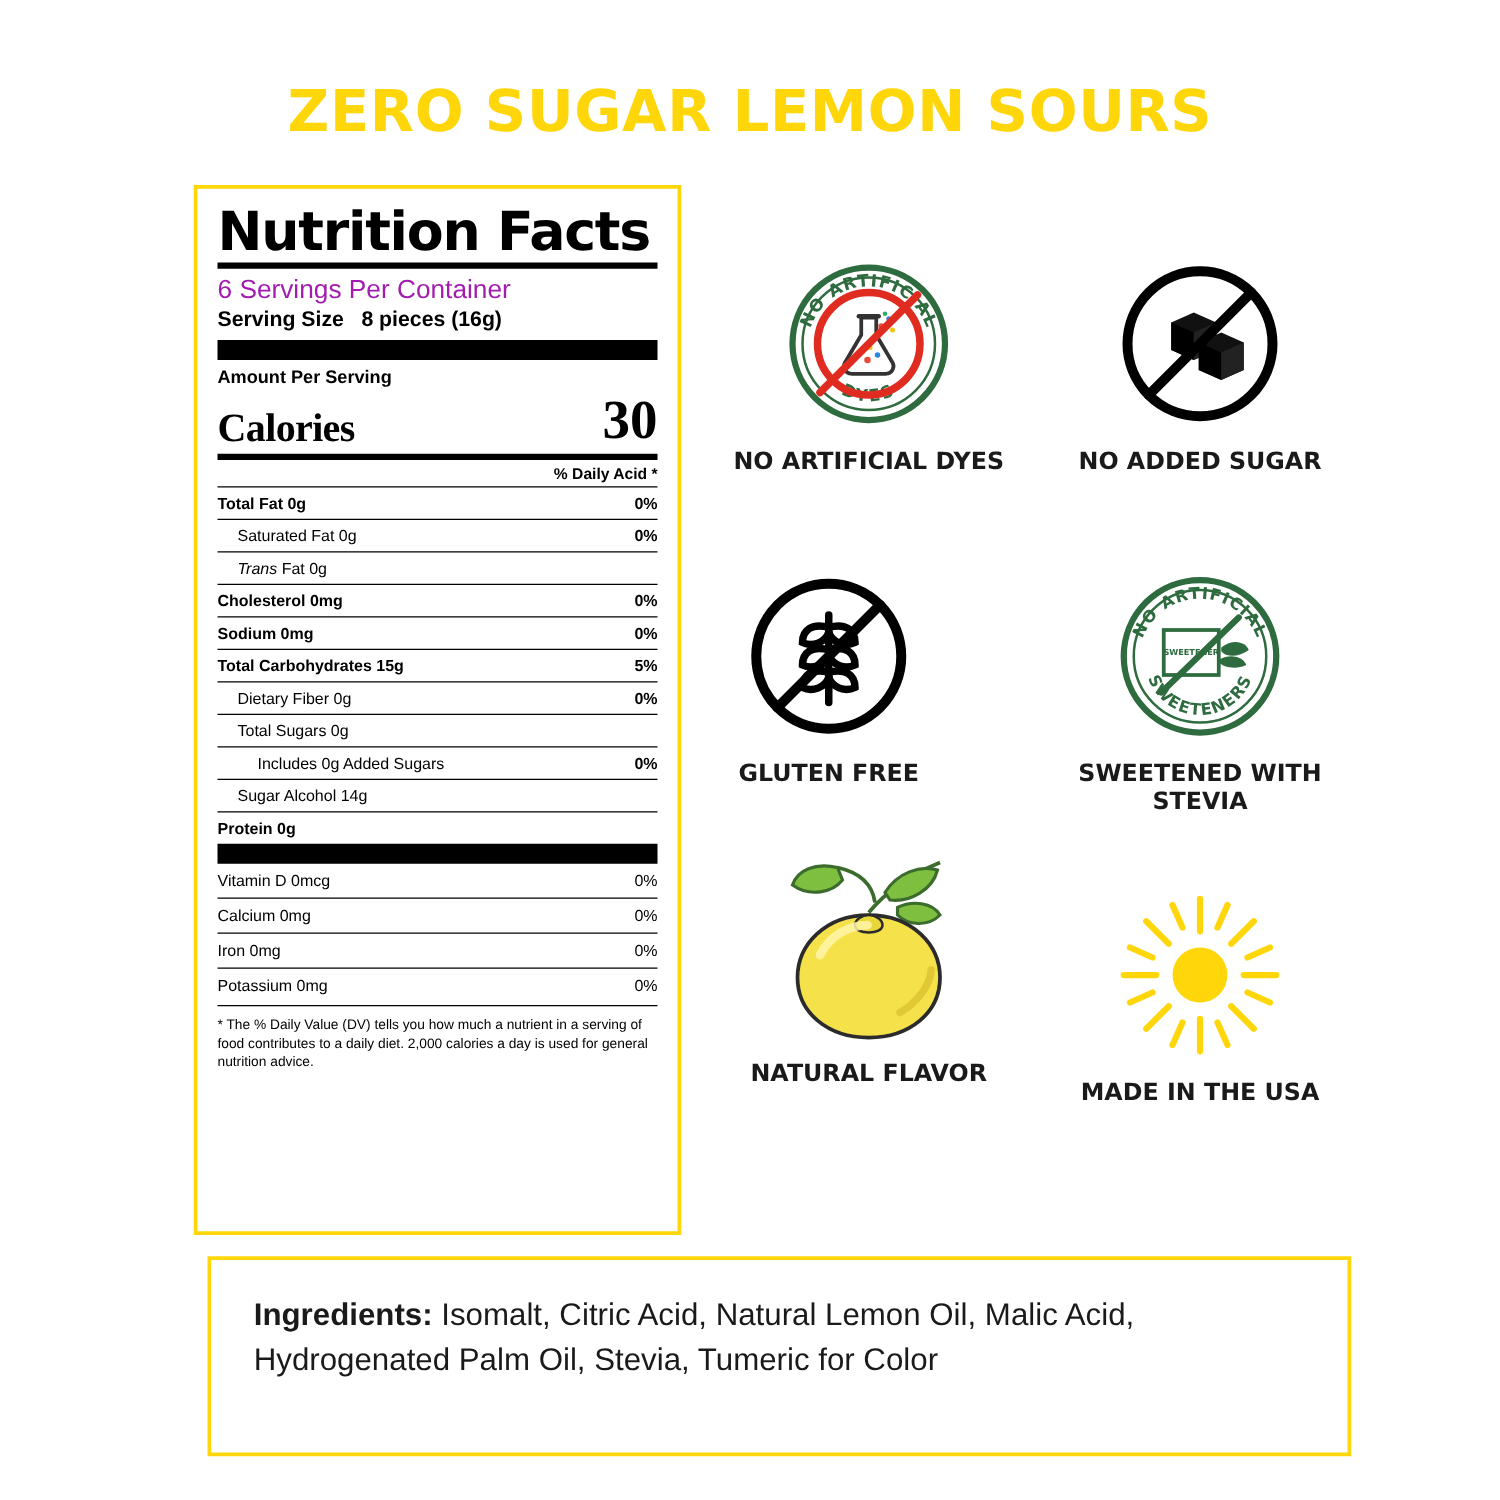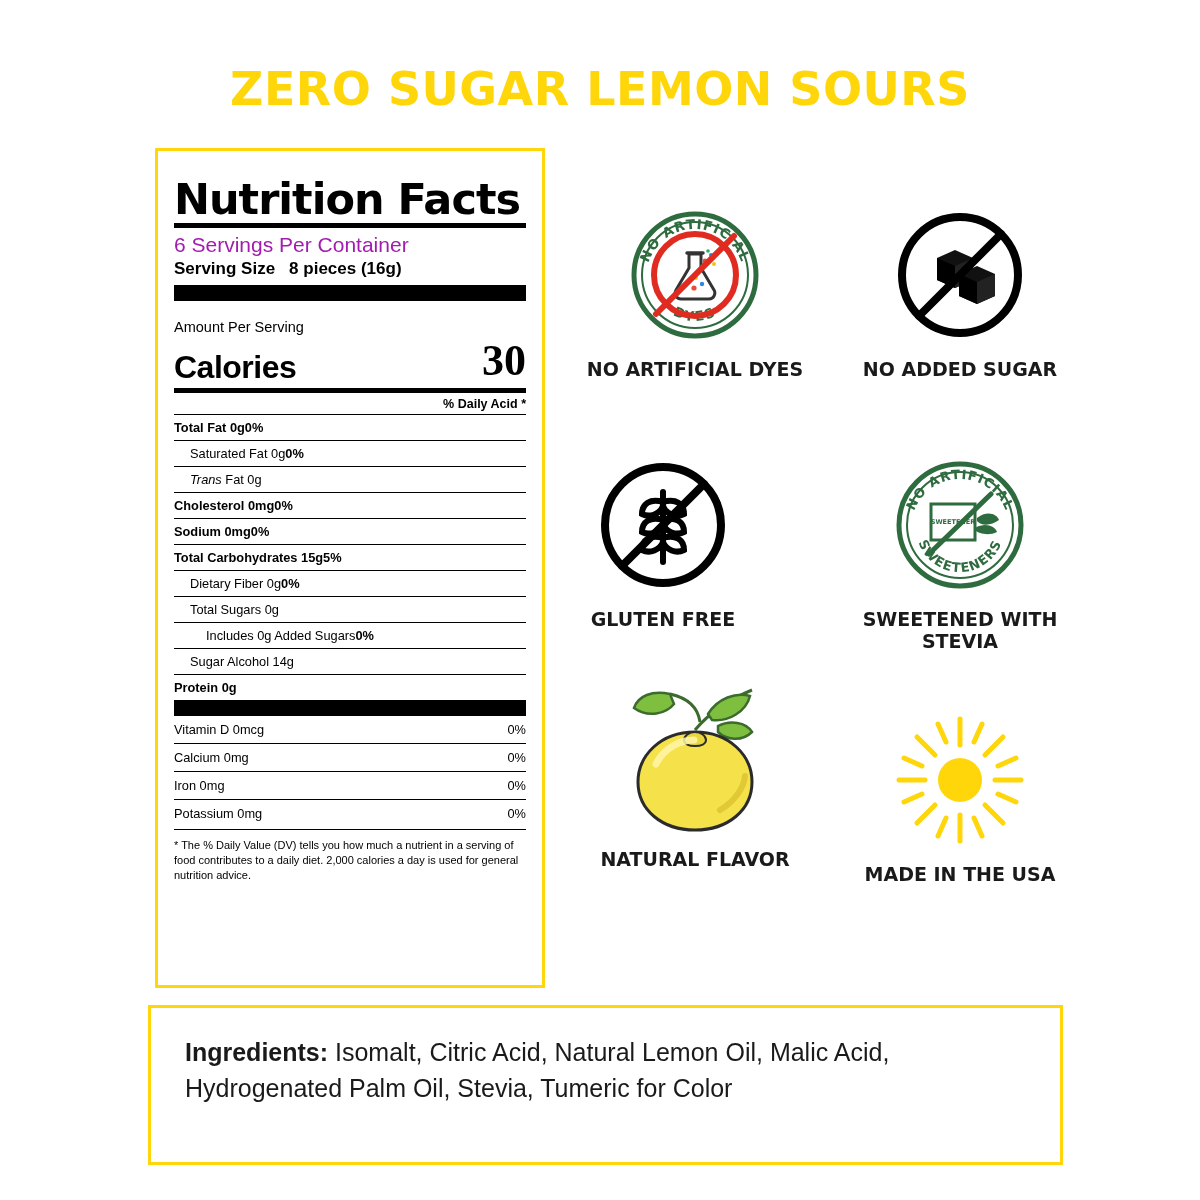--- a/index.html
+++ b/index.html
@@ -37,56 +37,56 @@
     background: #fff;
     padding: 14px 16px 10px 16px;
   }
   .nf-title {
     font-family: "DejaVu Sans", sans-serif;
     font-weight: bold;
     font-size: 43px;
     line-height: 1.0;
     letter-spacing: -1px;
     color: #000;
-    margin: 13px 0 2px 0;
+    margin: 0 0 2px 0;
   }
   .rule-med  { border-bottom: 5px solid #000; }
   .rule-thick{ border-bottom: 16px solid #000; }
 
   .serv-line {
     font-size: 21px; color:#a21caf;
     padding: 5px 0 1px 0;
   }
   .serv-size {
     font-size: 17px; font-weight: bold; color:#000;
     padding: 1px 0 6px 0;
     display:flex; gap:14px;
   }
   .amt-line {
-    font-size: 14.5px; font-weight: normal;
-    padding-top: 18px;
+    font-size: 14.5px; font-weight: bold;
+    padding-top: 6px;
   }
   .cal-row {
     display: flex; align-items: flex-end; justify-content: space-between;
     padding-bottom: 2px;
   }
   .cal-label {
-    font-family: Liberation Sans, sans-serif;
+    font-family: Liberation Serif, serif;
     font-weight: bold; font-size: 32px; letter-spacing: -0.5px;
   }
   .cal-value {
     font-family: Liberation Serif, serif;
     font-weight: bold; font-size: 44px;
   }
   .dv-head {
     text-align: right; font-size: 12.5px; font-weight: bold;
     padding: 4px 0 3px 0;
   }
   .nrow {
-    display: flex; 
+    display: flex; justify-content: space-between;
     font-size: 12.8px; padding: 5px 0 5px 0;
     border-top: 1px solid #000;
   }
   .nrow.first { border-top: 1px solid #000; }
   .ind1 { padding-left: 16px; }
   .ind2 { padding-left: 32px; }
   .vit-row {
     display:flex; justify-content: space-between;
     font-size: 12.8px; padding: 6px 0 6px 0;
     border-top: 1px solid #000;
@@ -108,21 +108,21 @@
     font-weight: bold;
     font-size: 19px;
     color: #1a1a1a;
     line-height: 1.15;
     margin-top: 4px;
   }
 
   
   #ingredients {
     position: absolute;
-    left: 148px; top: 1005px;
+    left: 166px; top: 1005px;
     width: 915px; height: 160px;
     border: 3px solid #ffd60a;
     background: #fff;
     padding: 26px 34px;
   }
   #ingredients .txt {
     font-size: 25px;
     line-height: 1.45;
     color: #1a1a1a;
   }

